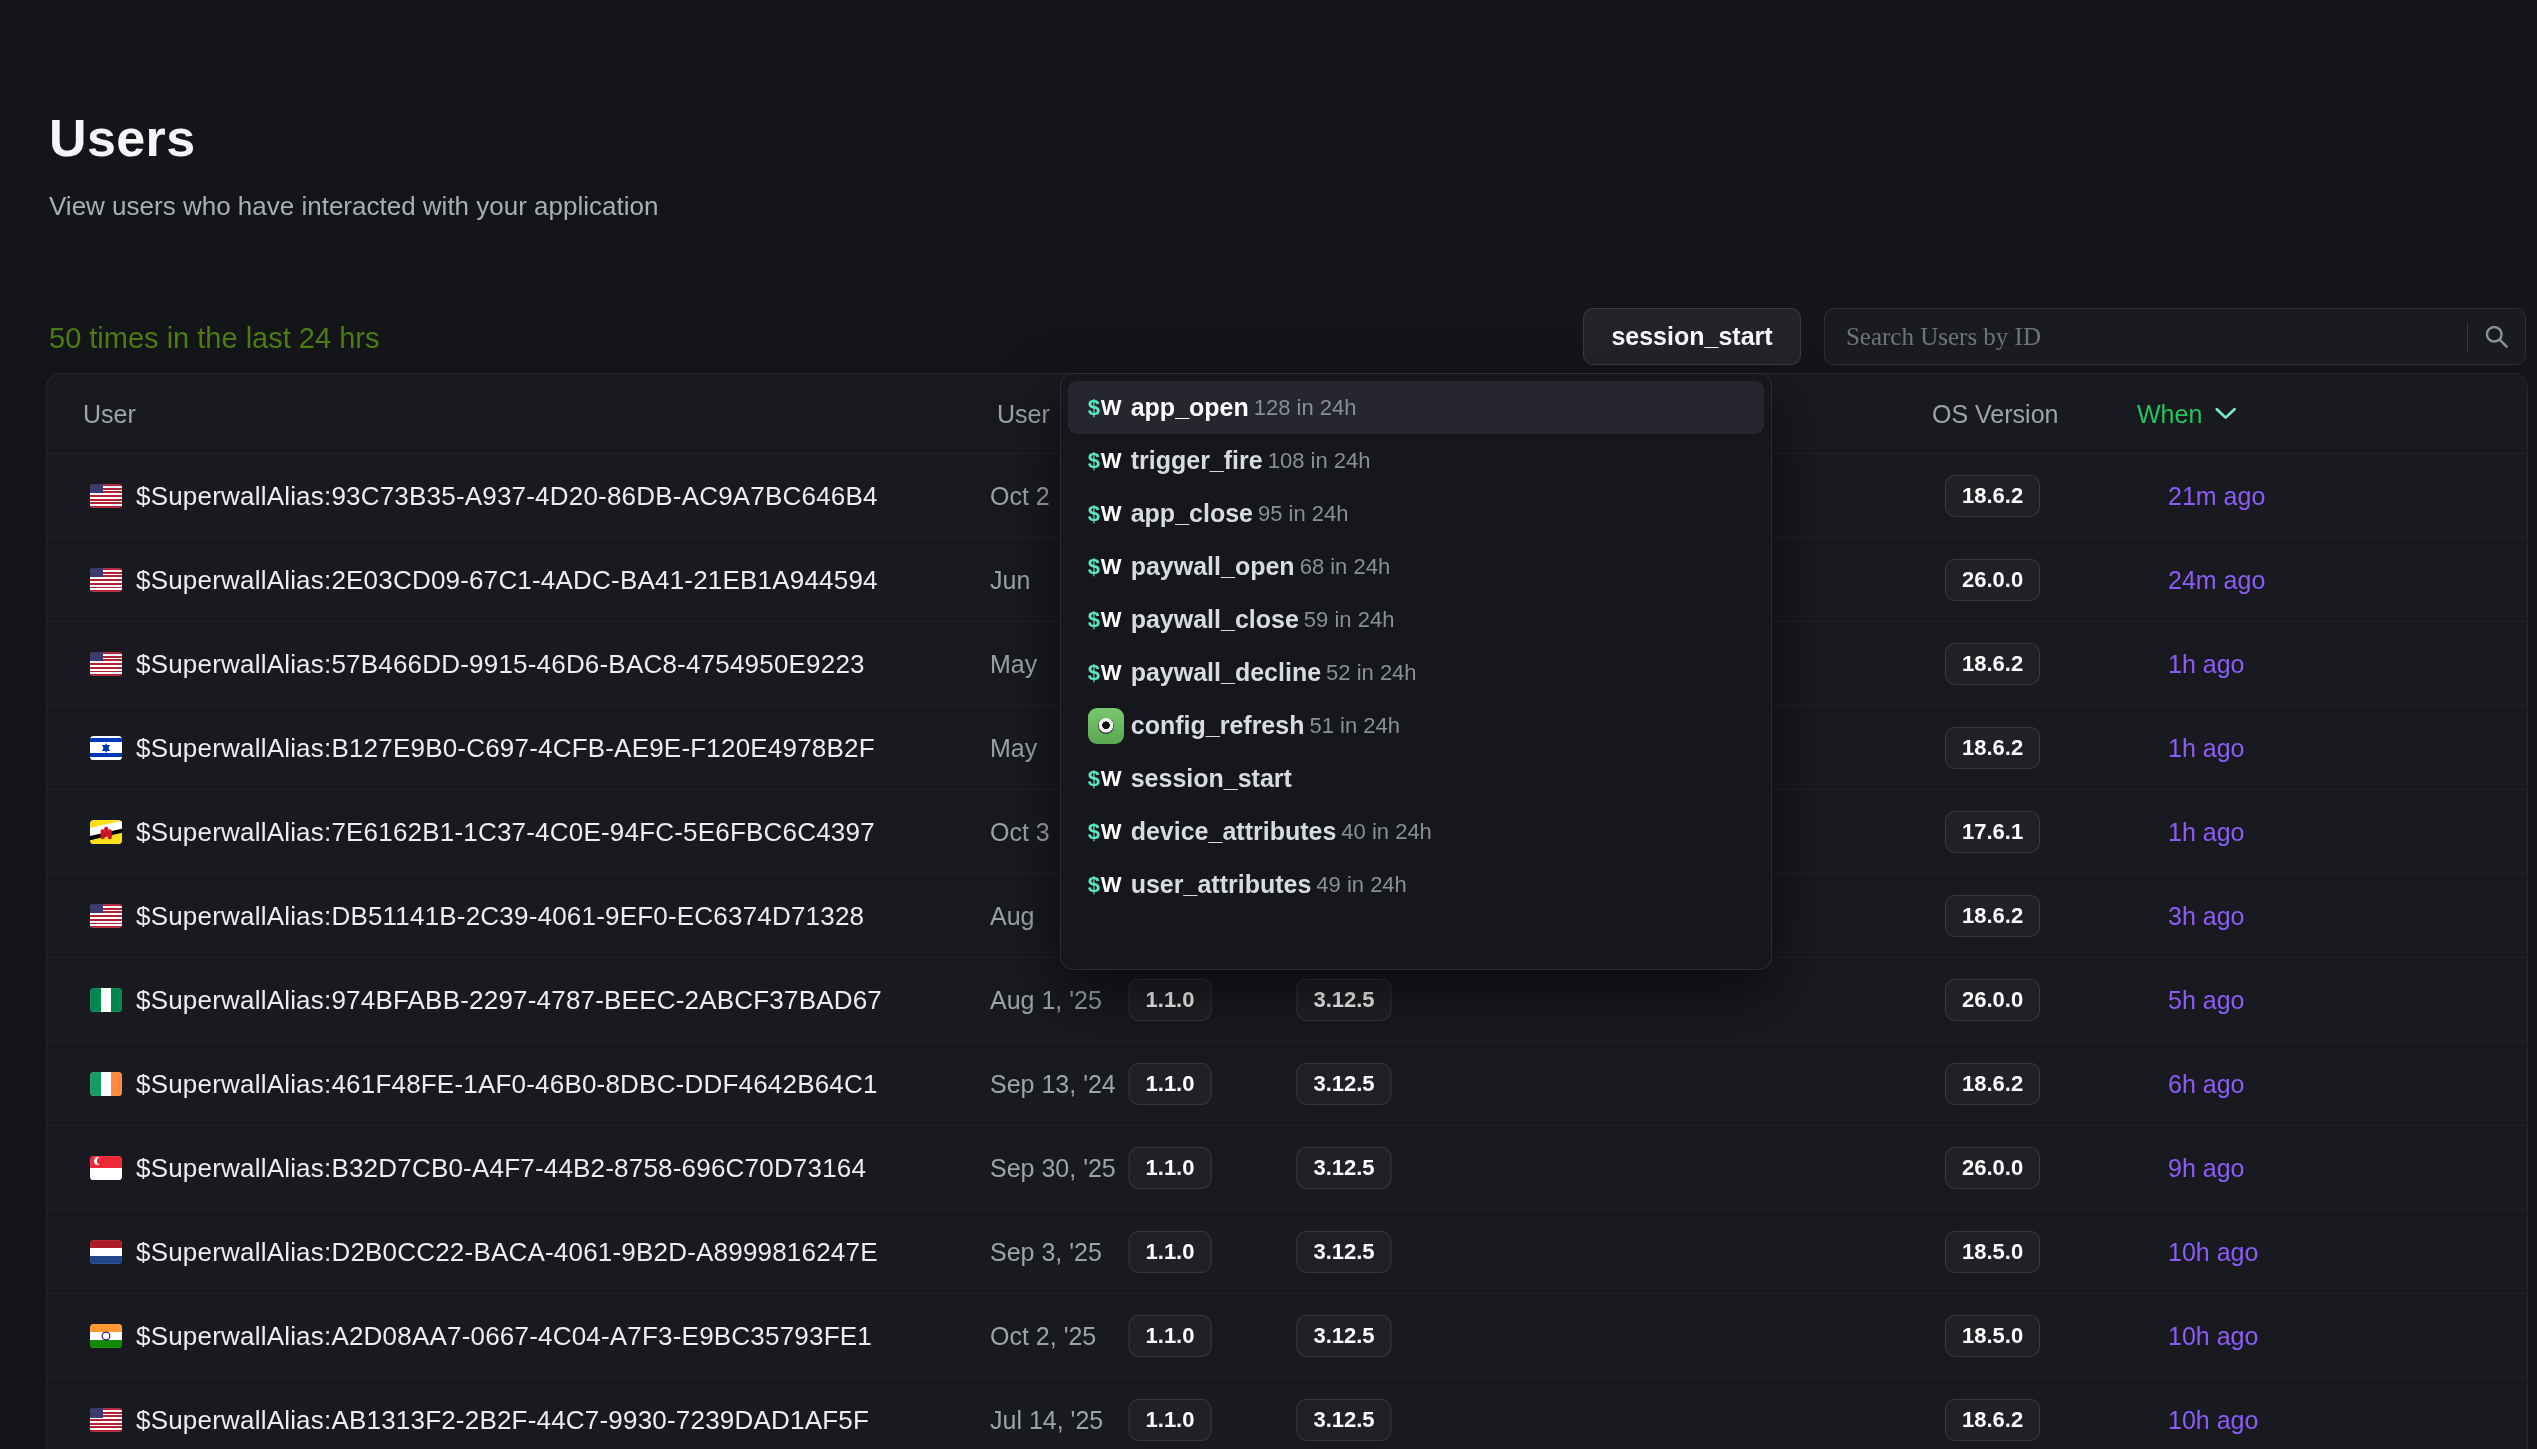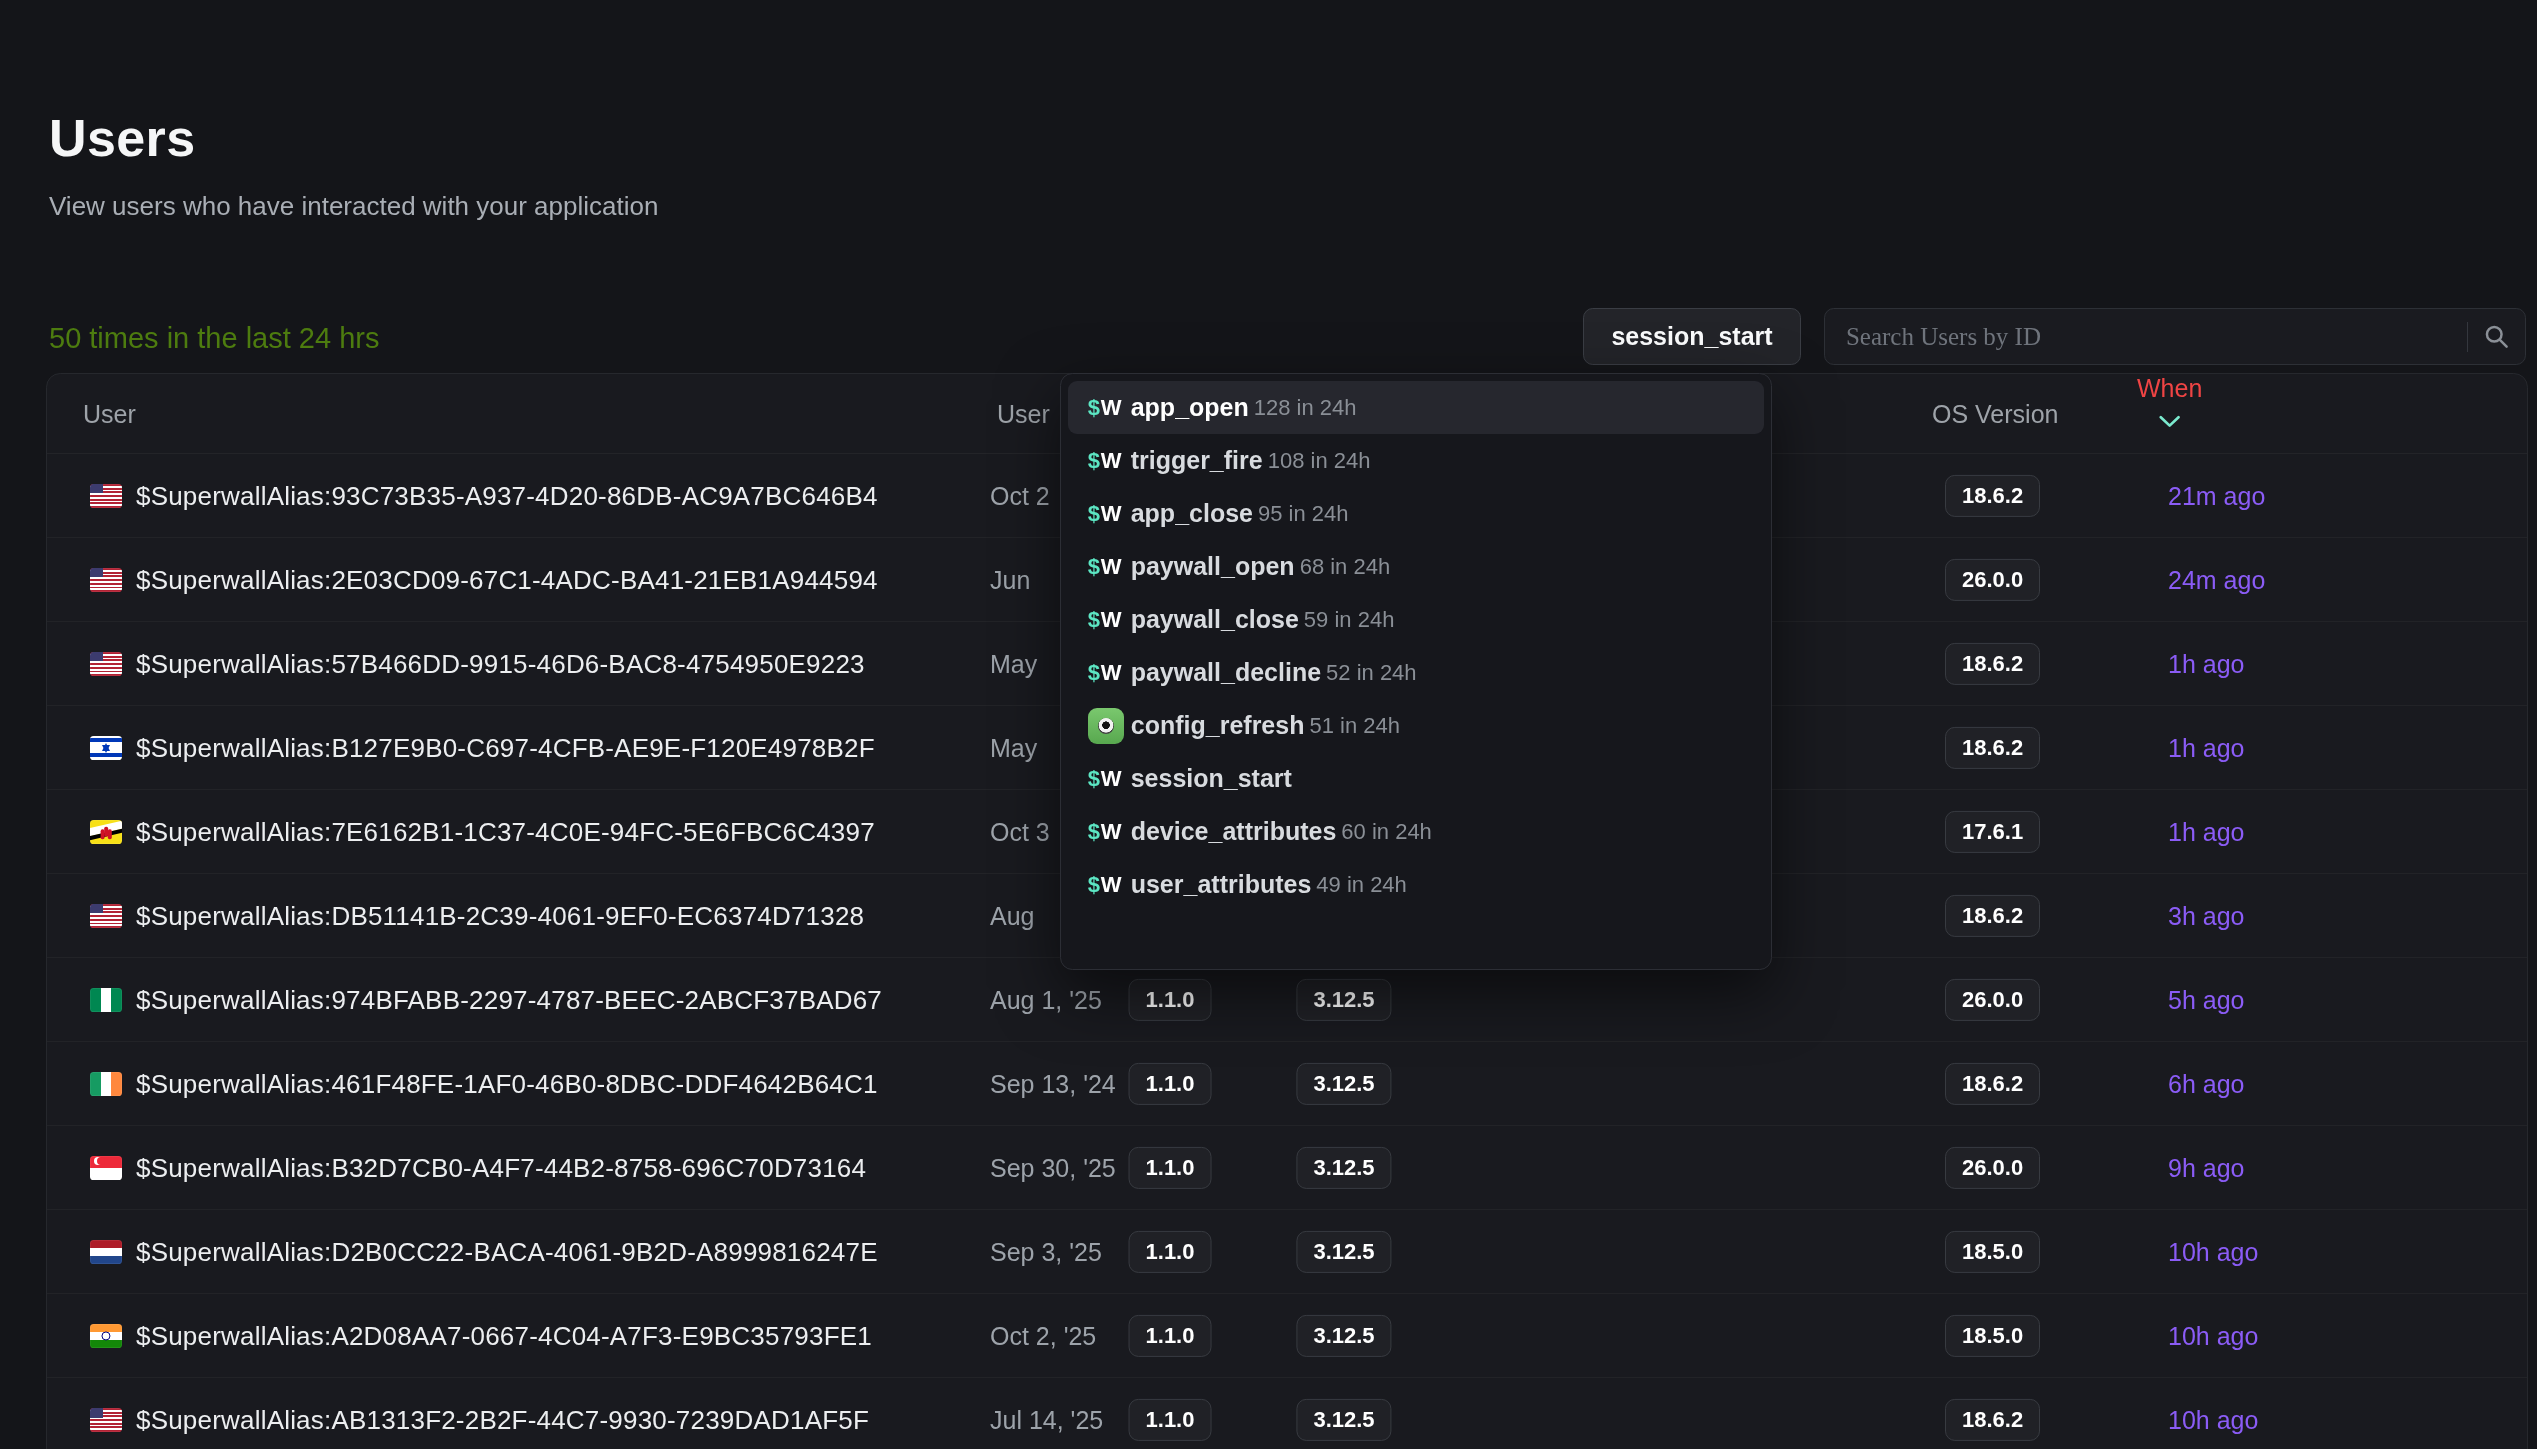--- a/index.html
+++ b/index.html
@@ -37,21 +37,21 @@
   
   .users-table {
     position:absolute; left:46px; top:373px; width:2482px; height:1103px;
     background:#191a1f; border:0.9px solid #26282d; border-radius:14.2px;
   }
   .table-header { position:absolute; left:0; top:0; width:100%; height:80px; border-bottom:0.9px solid #232428; }
   .th { position:absolute; top:0; height:80px; display:flex; align-items:center; font-size:25px; color:#9ea3a9; }
   .th-user { left:36px; }
   .th-user-since { left:950px; }
   .th-os { left:1885px;text-align:right; }
-  .th-when { left:2090px; color:#ef4444; gap:12.4px; cursor:pointer;flex-direction:column; }
+  .th-when { left:2090px; color:#22c55e; gap:12.4px; cursor:pointer; }
 
   .table-rows { position:absolute; left:0; top:80px; width:100%; }
   .trow { position:relative; width:100%; height:84px; border-bottom:0.9px solid #222327; cursor:pointer; }
   .trow:last-child { border-bottom:none; }
   .cell { position:absolute; top:50%; transform:translateY(-50%); display:flex; align-items:center; }
   .cell-flag { left:43px; }
   .cell-alias { left:89px; font-size:26px; color:#eceef0; font-weight:500; letter-spacing:0.2px; }
   .cell-since { left:943px; font-size:25px; color:#9da3aa; }
   .cell-appv { left:1123px; transform:translate(-50%,-50%); }
   .cell-sdkv { left:1297px; transform:translate(-50%,-50%); }
@@ -392,21 +392,21 @@
             <span class="w">W</span>
           </span>
           <span class="ev-label">session_start</span>
         </div>
         <div class="ev-item">
           <span class="sw-icon">
             <span class="d">$</span>
             <span class="w">W</span>
           </span>
           <span class="ev-label">device_attributes</span>
-          <span class="ev-count">60 in 24h</span>
+          <span class="ev-count">40 in 24h</span>
         </div>
         <div class="ev-item">
           <span class="sw-icon">
             <span class="d">$</span>
             <span class="w">W</span>
           </span>
           <span class="ev-label">user_attributes</span>
           <span class="ev-count">49 in 24h</span>
         </div>
       </div>

